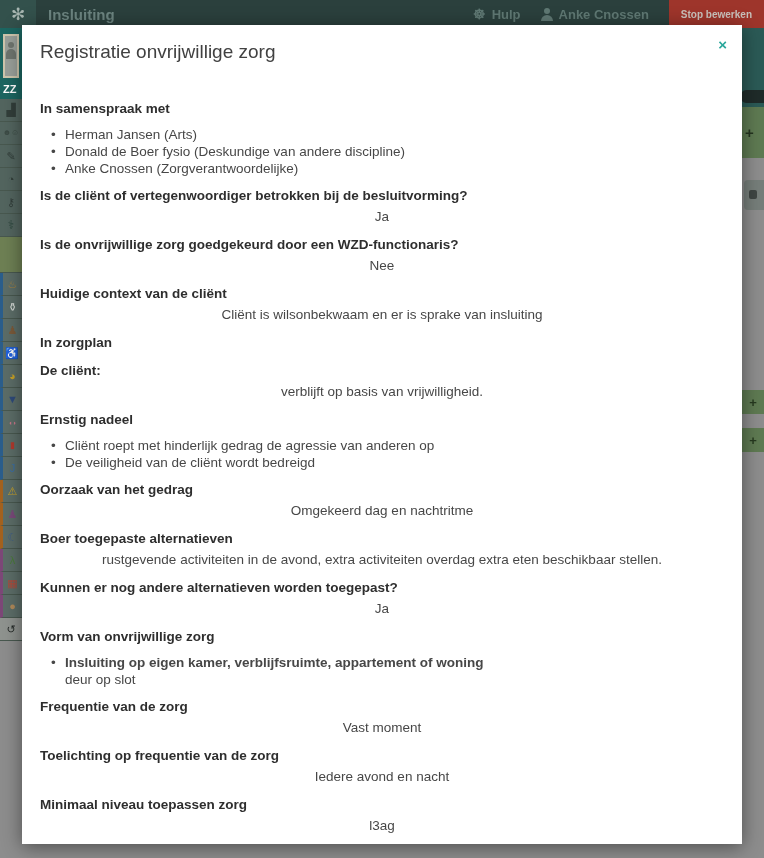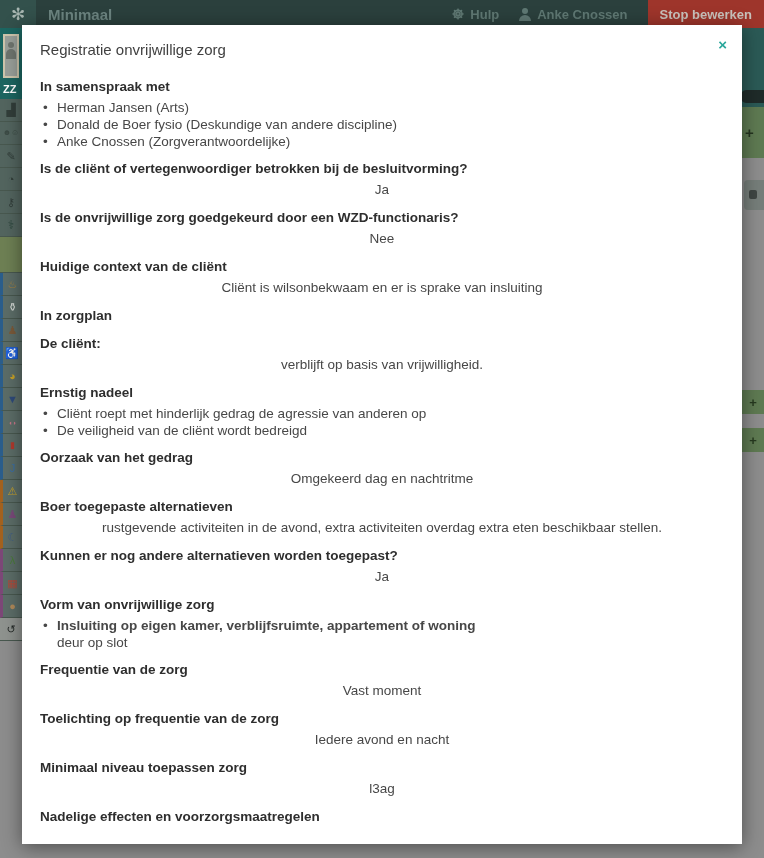--- a/index.html
+++ b/index.html
@@ -9,21 +9,21 @@
   
   .topbar{position:absolute;top:0;left:0;right:0;height:28px;background:#2b403d;display:flex;align-items:center;z-index:3;}
   .logo-box{width:36px;height:28px;background:#33514c;display:flex;align-items:center;justify-content:center;color:#a7b6b1;font-size:17px;flex:0 0 auto;}
   .tb-title{color:#6c8480;font-weight:bold;font-size:15px;margin-left:12px;}
   .tb-right{margin-left:auto;display:flex;align-items:center;height:100%;}
   .tb-item{color:#5f7873;font-size:13px;font-weight:bold;display:flex;align-items:center;gap:6px;margin-right:20px;cursor:pointer;}
   .help-glyph{font-size:14px;line-height:1;}
   .user-glyph{width:12px;height:13px;position:relative;display:inline-block;}
   .user-glyph::before{content:"";position:absolute;top:0;left:3px;width:6px;height:6px;border-radius:50%;background:#5f7873;}
   .user-glyph::after{content:"";position:absolute;bottom:0;left:0;width:12px;height:6px;border-radius:6px 6px 0 0;background:#5f7873;}
-  .stop-btn{height:28px;background:#9e352b;color:#c9c2bc;font-weight:bold;font-size:13px;display:flex;align-items:center;padding:0 12px;cursor:pointer;}
+  .stop-btn{height:28px;background:#9e352b;color:#c9c2bc;font-weight:bold;font-size:10px;display:flex;align-items:center;padding:0 12px;cursor:pointer;}
 
   
   .sidebar{position:absolute;top:28px;left:0;width:22px;bottom:0;background:#8d8d8d;z-index:1;}
   .sb-teal{background:#1c6661;width:22px;padding-top:6px;box-sizing:border-box;}
   .avatar{width:16px;height:44px;margin:0 auto;background:#cfc6ad;padding:2px;box-sizing:border-box;}
   .avatar-inner{position:relative;width:12px;height:40px;background:#9aa09a;overflow:hidden;}
   .avatar-inner::before{content:"";position:absolute;top:6px;left:3px;width:6px;height:6px;border-radius:50%;background:#6f756f;}
   .avatar-inner::after{content:"";position:absolute;top:13px;left:1px;width:10px;height:10px;border-radius:5px 5px 0 0;background:#6f756f;}
   .client-code{color:#fff;font-weight:bold;font-size:11px;padding:5px 0 4px 3px;white-space:nowrap;overflow:hidden;}
   .sb-row{width:22px;height:23px;display:flex;align-items:center;justify-content:center;background:#53655f;border-bottom:1px solid #48584f;box-sizing:border-box;cursor:pointer;font-size:11px;line-height:1;}
@@ -36,41 +36,41 @@
   .frag-pill{top:90px;width:24px;height:13px;border-radius:7px 0 0 7px;background:#1f2b29;}
   .frag-green-top{top:107px;width:22px;height:51px;background:#5e7a52;color:#24341f;font-size:15px;font-weight:bold;display:flex;align-items:center;justify-content:flex-start;padding-left:3px;box-sizing:border-box;cursor:pointer;}
   .frag-btn{top:180px;width:20px;height:30px;background:#767e7a;border-radius:4px 0 0 4px;}
   .frag-btn::before{content:"";position:absolute;left:5px;top:10px;width:8px;height:9px;background:#3f4643;border-radius:2px;}
   .frag-grow{width:22px;height:24px;background:#5e7a52;color:#26391f;font-size:13px;font-weight:bold;display:flex;align-items:center;justify-content:center;cursor:pointer;}
   .frag-grow.g1{top:390px;}
   .frag-grow.g2{top:428px;}
 
   
   .modal{position:absolute;left:22px;top:25px;width:720px;height:819px;background:#ffffff;box-shadow:0 3px 18px rgba(0,0,0,.45);padding:14px 18px;box-sizing:border-box;overflow:hidden;z-index:5;}
-  .modal-title{font-size:15px;color:#414141;font-weight:normal;margin:2px 0 20px;}
+  .modal-title{font-size:19px;color:#414141;font-weight:normal;margin:2px 0 37px;}
   .modal-close{position:absolute;top:12px;right:15px;color:#2aa79b;font-size:15px;font-weight:bold;cursor:pointer;line-height:1;}
   .msection{margin-bottom:10px;}
   .msection h3{font-size:13.5px;color:#2e2e2e;margin:0 0 3px;line-height:18px;font-weight:bold;}
   .msection p{margin:0;font-size:13.5px;color:#474747;line-height:18px;text-align:center;}
-  .msection ul{margin:0;padding:0;list-style:none;}
+  .msection ul{margin:8px;padding:0;list-style:none;}
   .msection li{position:relative;padding-left:17px;font-size:13.5px;color:#474747;line-height:17px;}
   .msection li::before{content:"\2022";position:absolute;left:3px;color:#474747;}
   .msection li .b1{font-weight:bold;}
   .msection li .sub{font-weight:normal;}
 </style>
 </head>
 <body>
 
 <div class="screen">
 
   <div class="topbar">
     <div class="logo-box">
       <span>✻</span>
     </div>
-    <div class="tb-title">Minimaal</div>
+    <div class="tb-title">Insluiting</div>
     <div class="tb-right">
       <div class="tb-item">
         <span class="help-glyph">☸</span>
         <span>Hulp</span>
       </div>
       <div class="tb-item">
         <span class="user-glyph"></span>
         <span>Anke Cnossen</span>
       </div>
       <div class="stop-btn">Stop bewerken</div>

